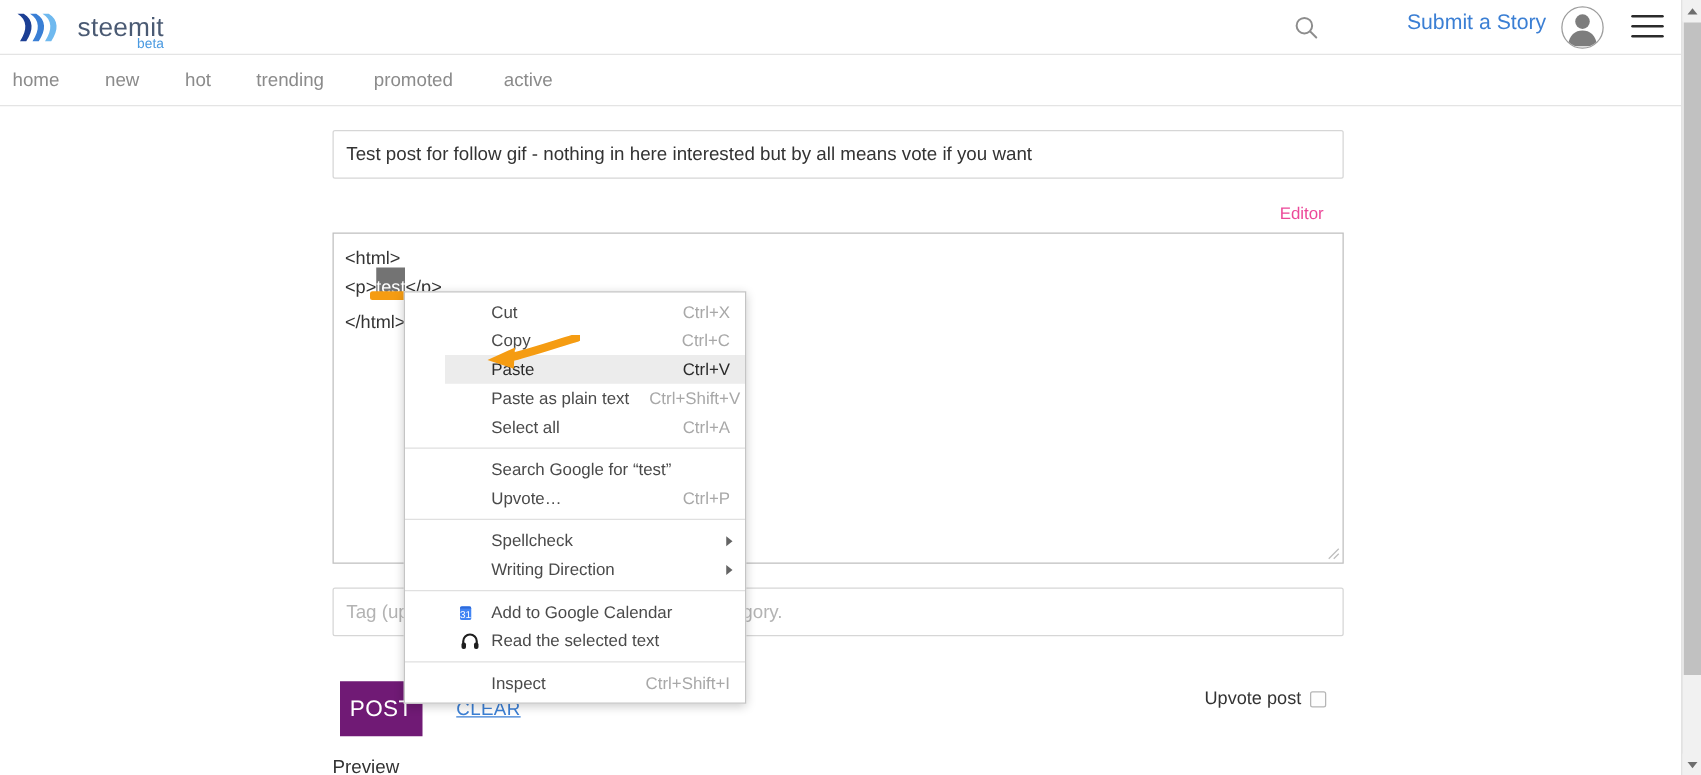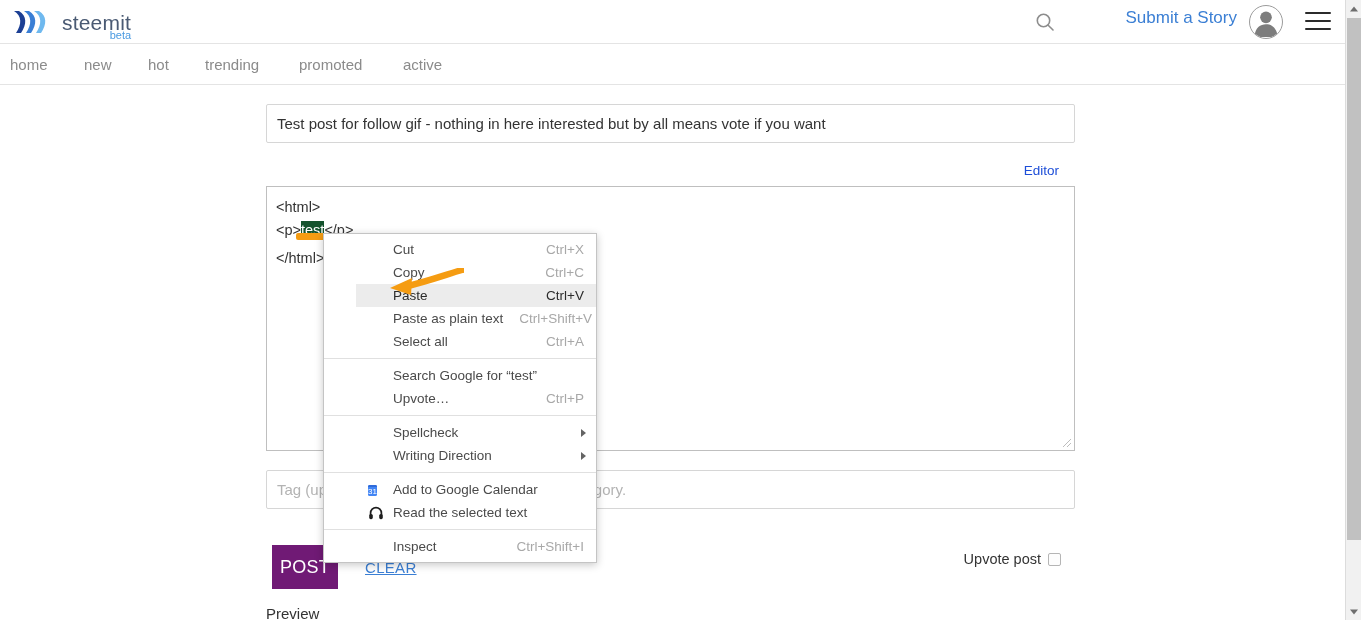--- a/index.html
+++ b/index.html
@@ -130,43 +130,43 @@
     padding: 0 10px;
     line-height: 37px;
     font-family: "Liberation Sans", sans-serif;
     white-space: nowrap;
     overflow: hidden;
   }
   #editor-link {
     position: absolute;
     right: 286px; top: 163px;
     font-size: 13.5px;
-    color: #1d4ed8;
+    color: #ec4899;
     cursor: pointer;
   }
   #code-area {
     position: absolute;
     left: 266px; top: 186px;
     width: 809px; height: 265px;
     border: 1px solid #bfbfbf;
     background: #fff;
     overflow: hidden;
   }
   #code-area .codeline {
     position: absolute;
     left: 9px;
     font-size: 14.5px;
     color: #333;
     font-family: "Liberation Sans", sans-serif;
     white-space: pre;
   }
   #sel-token {
-    background: #14532d;
+    background: #737373;
     color: #ffffff;
-    padding: 1px 0 2px 0;
+    padding: 8px 0 2px 0;
   }
   #sel-underline {
     position: absolute;
     left: 296px; top: 233px;
     width: 30px; height: 7px;
     background: #f59c12;
     border-radius: 2px;
   }
   #resize-grip {
     position: absolute;

